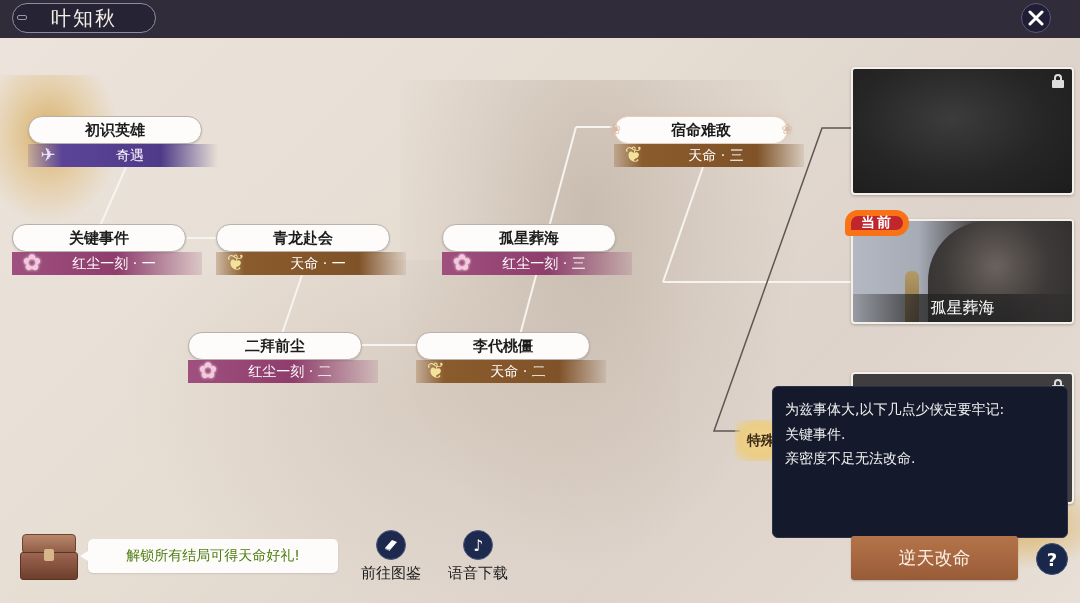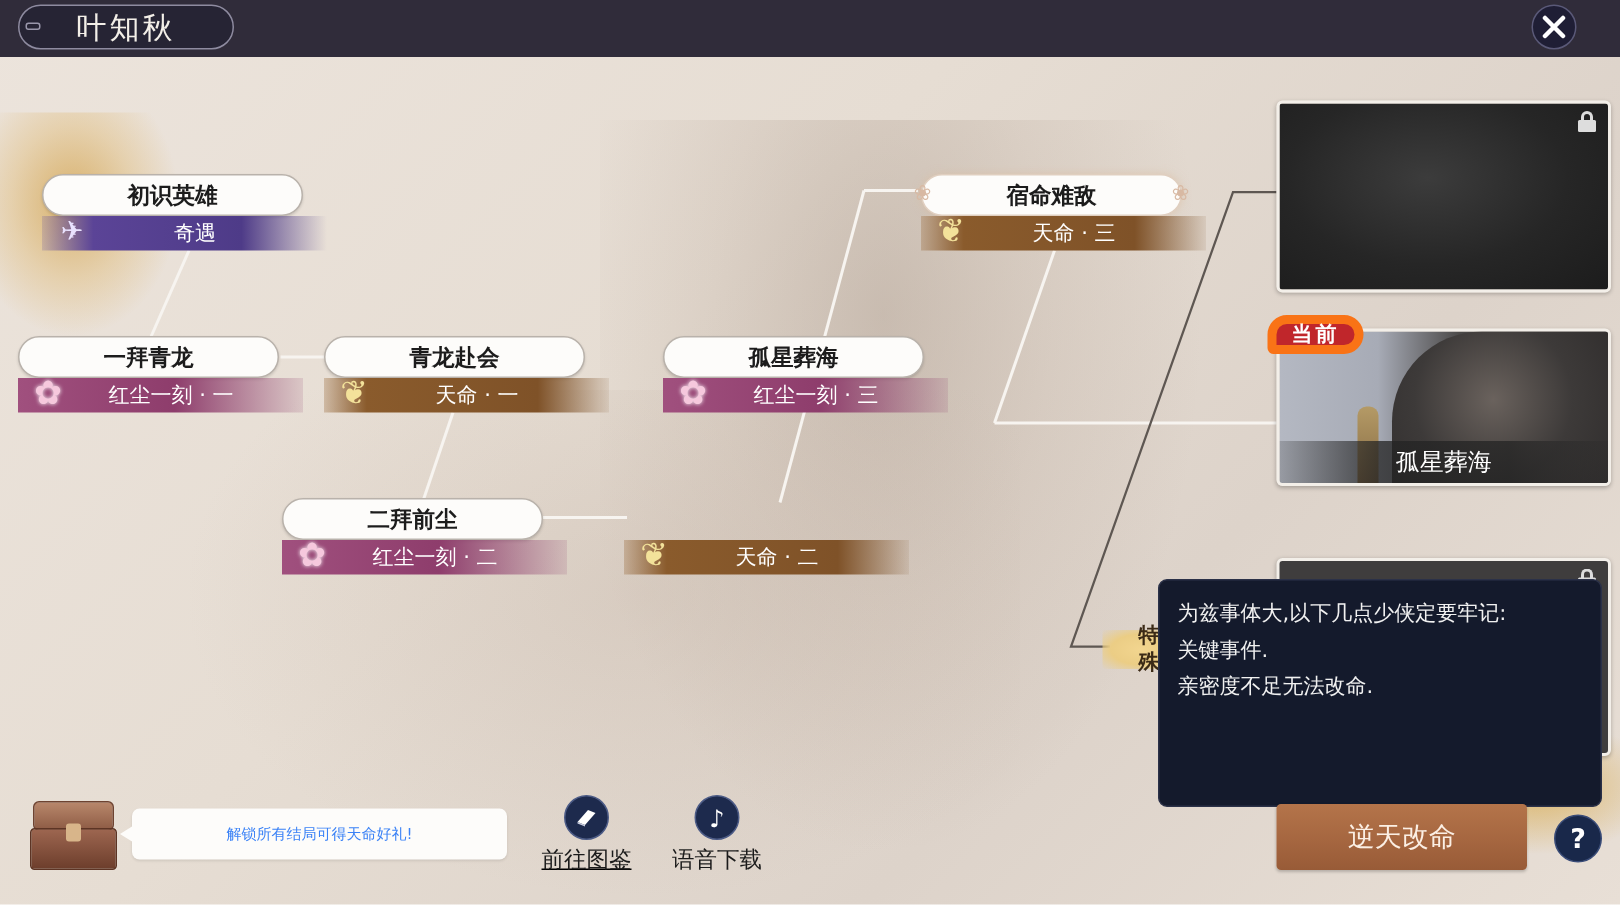--- a/index.html
+++ b/index.html
@@ -102,24 +102,24 @@
     border-radius: 60px 0 0 0;
   }
   .item-shape { position: absolute; left: 52px; top: 50px; width: 14px; height: 80px; background: linear-gradient(#b49a66, #6b4e2e); border-radius: 6px 6px 0 0; }
   .current-badge {
     position: absolute; left: 845px; top: 210px; width: 64px; height: 26px;
     background: #c0262b; border: 6px solid #f97316; border-radius: 13px 13px 13px 4px;
     color: #fff; font-size: 14px; font-weight: bold; letter-spacing: 2px;
     display: flex; align-items: center; justify-content: center;
   }
   .special-badge {
-    position: absolute; left: 735px; top: 420px; width: 50px; height: 26px;
+    position: absolute; left: 735px; top: 420px; width: 50px; height: 41px;
     background: radial-gradient(ellipse, #f2d58f 0%, #ebcd85 55%, rgba(235,205,133,0) 100%);
     color: #3b2a16; font-size: 14px; font-weight: bold;
-    display: flex; align-items: center; padding-left: 24px;
+    display: flex; align-items: center; padding-left: 12px;
   }
   
   .tooltip {
     position: absolute; left: 772px; top: 386px; width: 296px; height: 152px;
     background: #141a2c; border-radius: 6px; border: 1px solid #2b3148;
     padding: 10px 12px; color: #f1f1f1; font-size: 14px; line-height: 24.5px;
   }
   .tooltip p { white-space: nowrap; }
   .action-btn {
     position: absolute; left: 851px; top: 536px; width: 167px; height: 44px;
@@ -137,21 +137,21 @@
   .chest {
     position: absolute; left: 18px; top: 534px; width: 62px; height: 48px;
   }
   .chest .lid { position: absolute; left: 4px; top: 0; width: 54px; height: 20px; background: linear-gradient(#b8876b, #8e5c45); border-radius: 4px; border: 1px solid #6e4331; }
   .chest .box { position: absolute; left: 2px; top: 18px; width: 58px; height: 28px; background: linear-gradient(#9d6650, #6d3e2c); border-radius: 3px; border: 1px solid #5c3424; }
   .chest .clasp { position: absolute; left: 26px; top: 15px; width: 10px; height: 12px; background: #d8b58a; border-radius: 2px; }
   .reward-bubble {
     position: absolute; left: 88px; top: 539px; width: 250px; height: 34px;
     background: #fdfcfa; border-radius: 5px;
     display: flex; align-items: center; justify-content: center;
-    font-size: 10px; color: #3b82f6; box-shadow: 0 1px 2px rgba(0,0,0,0.1);
+    font-size: 14px; color: #4d7c0f; box-shadow: 0 1px 2px rgba(0,0,0,0.1);
   }
   .reward-bubble::before {
     content: ""; position: absolute; left: -8px; top: 12px;
     border-right: 8px solid #fdfcfa; border-top: 5px solid transparent; border-bottom: 5px solid transparent;
   }
   .tool-btn { position: absolute; width: 80px; height: 56px; display: flex; flex-direction: column; align-items: center; }
   .tool-btn .circle {
     width: 30px; height: 30px; border-radius: 50%;
     background: #1d2a4d; border: 1.5px solid #4c5b86;
     display: flex; align-items: center; justify-content: center; color: #fff; font-size: 16px;
@@ -196,21 +196,21 @@
 
 <div class="node" style="left:28px; top:116px;">
   <div class="name">初识英雄</div>
   <div class="tag purple">
     <span class="tag-icon crane">✈</span>
     <span class="tag-text">奇遇</span>
   </div>
 </div>
 
 <div class="node" style="left:12px; top:224px;">
-  <div class="name">一拜青龙</div>
+  <div class="name">关键事件</div>
   <div class="tag pink">
     <span class="tag-icon sakura">✿</span>
     <span class="tag-text">红尘一刻 · 一</span>
   </div>
 </div>
 
 <div class="node" style="left:216px; top:224px;">
   <div class="name">青龙赴会</div>
   <div class="tag brown">
     <span class="tag-icon butterfly">❦</span>
@@ -220,20 +220,21 @@
 
 <div class="node" style="left:188px; top:332px;">
   <div class="name">二拜前尘</div>
   <div class="tag pink">
     <span class="tag-icon sakura">✿</span>
     <span class="tag-text">红尘一刻 · 二</span>
   </div>
 </div>
 
 <div class="node" style="left:416px; top:332px;">
+  <div class="name">李代桃僵</div>
   <div class="tag brown">
     <span class="tag-icon butterfly">❦</span>
     <span class="tag-text">天命 · 二</span>
   </div>
 </div>
 
 <div class="node" style="left:442px; top:224px;">
   <div class="name">孤星葬海</div>
   <div class="tag pink">
     <span class="tag-icon sakura">✿</span>
@@ -285,21 +286,21 @@
   <span>?</span>
 </div>
 
 <div class="chest">
   <div class="lid"></div>
   <div class="box"></div>
   <div class="clasp"></div>
 </div>
 <div class="reward-bubble">解锁所有结局可得天命好礼!</div>
 
-<div class="tool-btn" style="left:351px; top:530px;text-decoration:underline;">
+<div class="tool-btn" style="left:351px; top:530px;">
   <div class="circle">
     <svg width="16" height="14" viewBox="0 0 16 14">
         <path d="M2 10 L9 2 L14 4 L7 12 Z" fill="#fff"></path>
         <path d="M2 10 L7 12 L7 13 L2 11 Z" fill="#c9cde0"></path>
       </svg>
   </div>
   <div class="label">前往图鉴</div>
 </div>
 <div class="tool-btn" style="left:438px; top:530px;">
   <div class="circle">♪</div>

